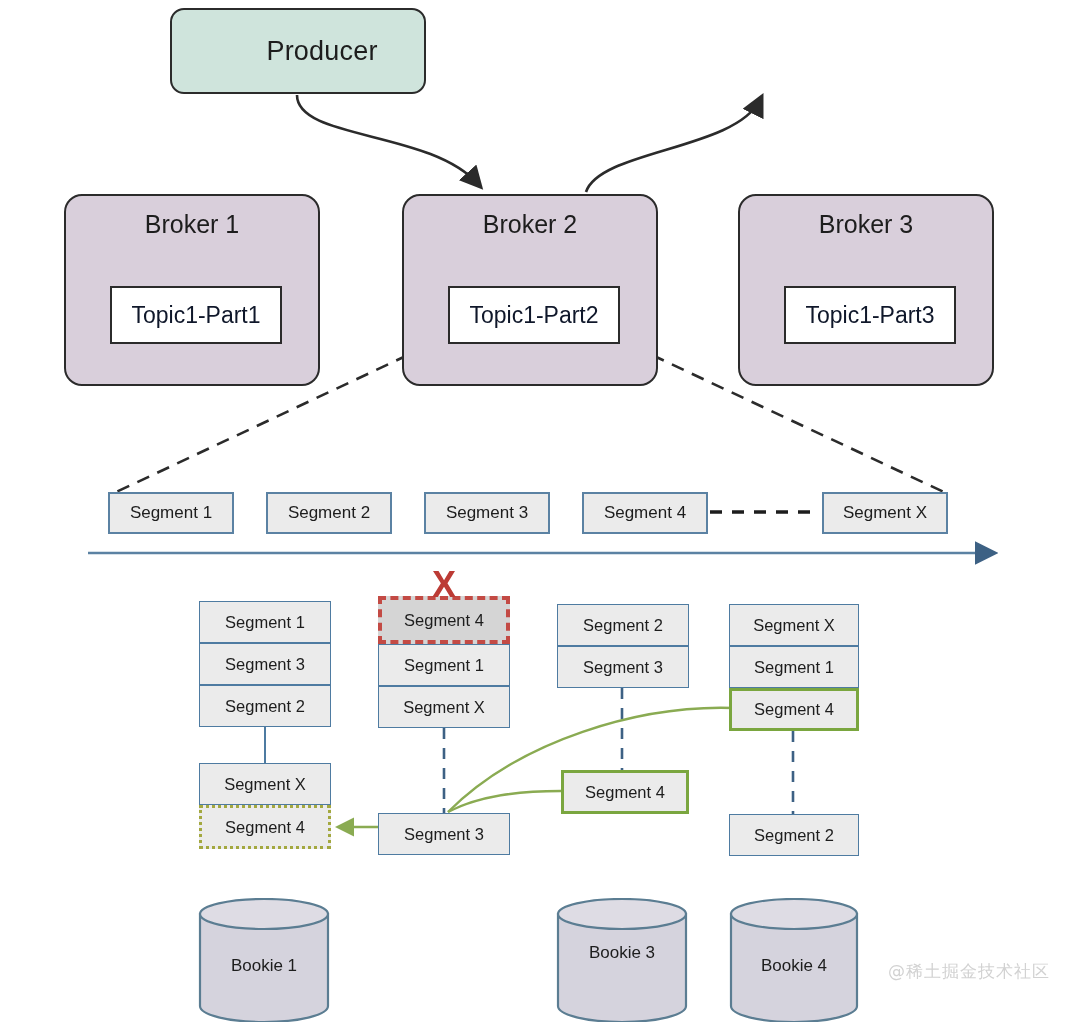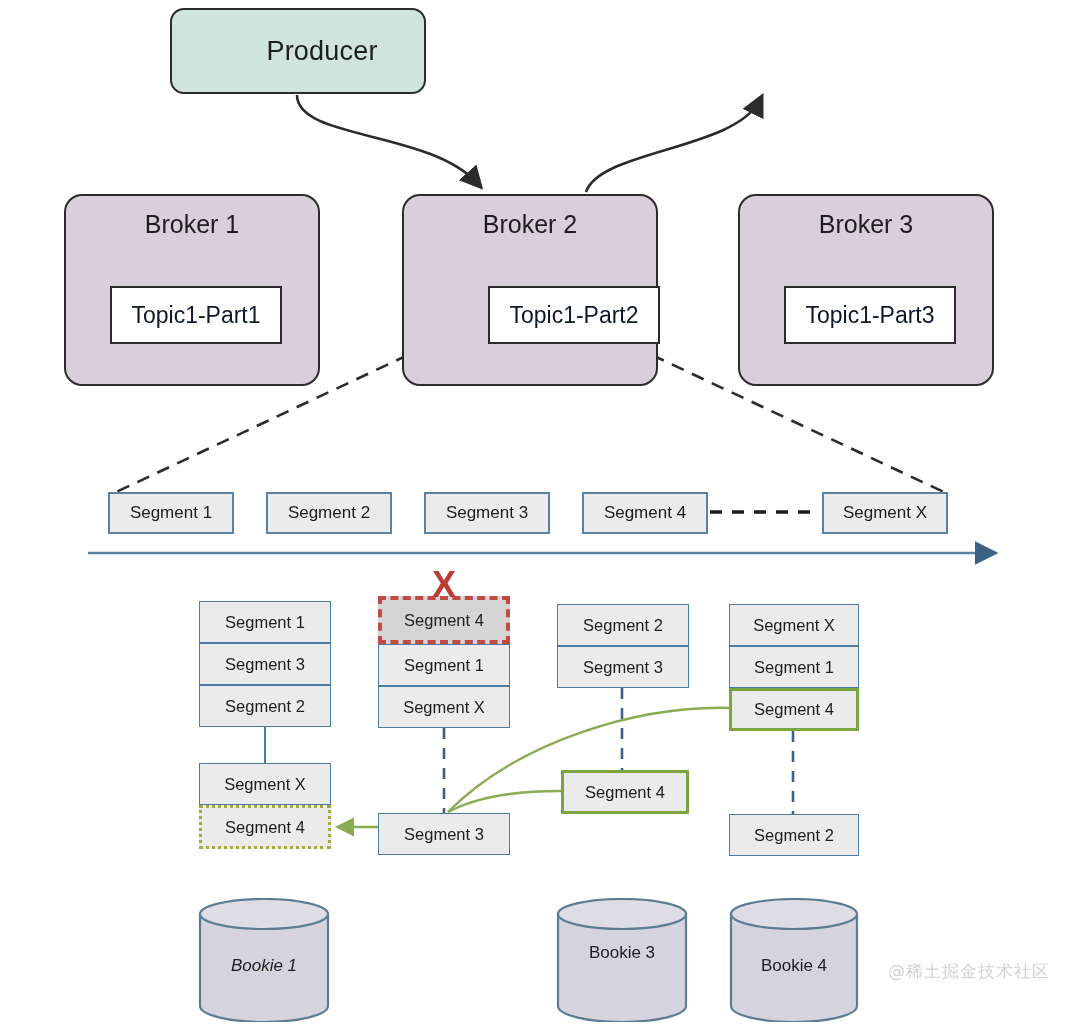--- a/index.html
+++ b/index.html
@@ -190,21 +190,21 @@
 
   <div class="node broker" style="left:64px; top:194px; width:256px; height:192px;padding-left:44px;">
     <div class="broker-title">Broker 1</div>
     <div class="topic-box" style="left:44px; top:90px; width:168px; height:54px;">
       <span>Topic1-Part1</span>
     </div>
   </div>
 
   <div class="node broker" style="left:402px; top:194px; width:256px; height:192px;">
     <div class="broker-title">Broker 2</div>
-    <div class="topic-box" style="left:44px; top:90px; width:168px; height:54px;margin-left:40px;">
+    <div class="topic-box" style="left:44px; top:90px; width:168px; height:54px;">
       <span>Topic1-Part2</span>
     </div>
   </div>
 
   <div class="node broker" style="left:738px; top:194px; width:256px; height:192px;">
     <div class="broker-title">Broker 3</div>
     <div class="topic-box" style="left:44px; top:90px; width:168px; height:54px;">
       <span>Topic1-Part3</span>
     </div>
   </div>
@@ -278,21 +278,21 @@
   </div>
   <div class="cell" style="left:729px; top:814px; width:130px; height:42px;">
     <span>Segment 2</span>
   </div>
 
   <div class="bookie" style="left:198px; top:898px; width:132px; height:124px;">
     <svg width="132" height="124" viewBox="0 0 132 124" xmlns="http://www.w3.org/2000/svg">
       <path d="M2,16 L2,108 A64,16 0 0 0 130,108 L130,16 Z" fill="#d5d3dd" stroke="#5b7d92" stroke-width="2.2"></path>
       <ellipse cx="66" cy="16" rx="64" ry="15" fill="#dedce4" stroke="#5b7d92" stroke-width="2.2"></ellipse>
     </svg>
-    <div class="bookie-label" style="top:58px;font-style:italic;">Bookie 1</div>
+    <div class="bookie-label" style="top:58px;">Bookie 1</div>
   </div>
 
 
   <div class="bookie" style="left:556px; top:898px; width:132px; height:124px;">
     <svg width="132" height="124" viewBox="0 0 132 124" xmlns="http://www.w3.org/2000/svg">
       <path d="M2,16 L2,108 A64,16 0 0 0 130,108 L130,16 Z" fill="#d5d3dd" stroke="#5b7d92" stroke-width="2.2"></path>
       <ellipse cx="66" cy="16" rx="64" ry="15" fill="#dedce4" stroke="#5b7d92" stroke-width="2.2"></ellipse>
     </svg>
     <div class="bookie-label" style="top:45px;">Bookie 3</div>
   </div>

